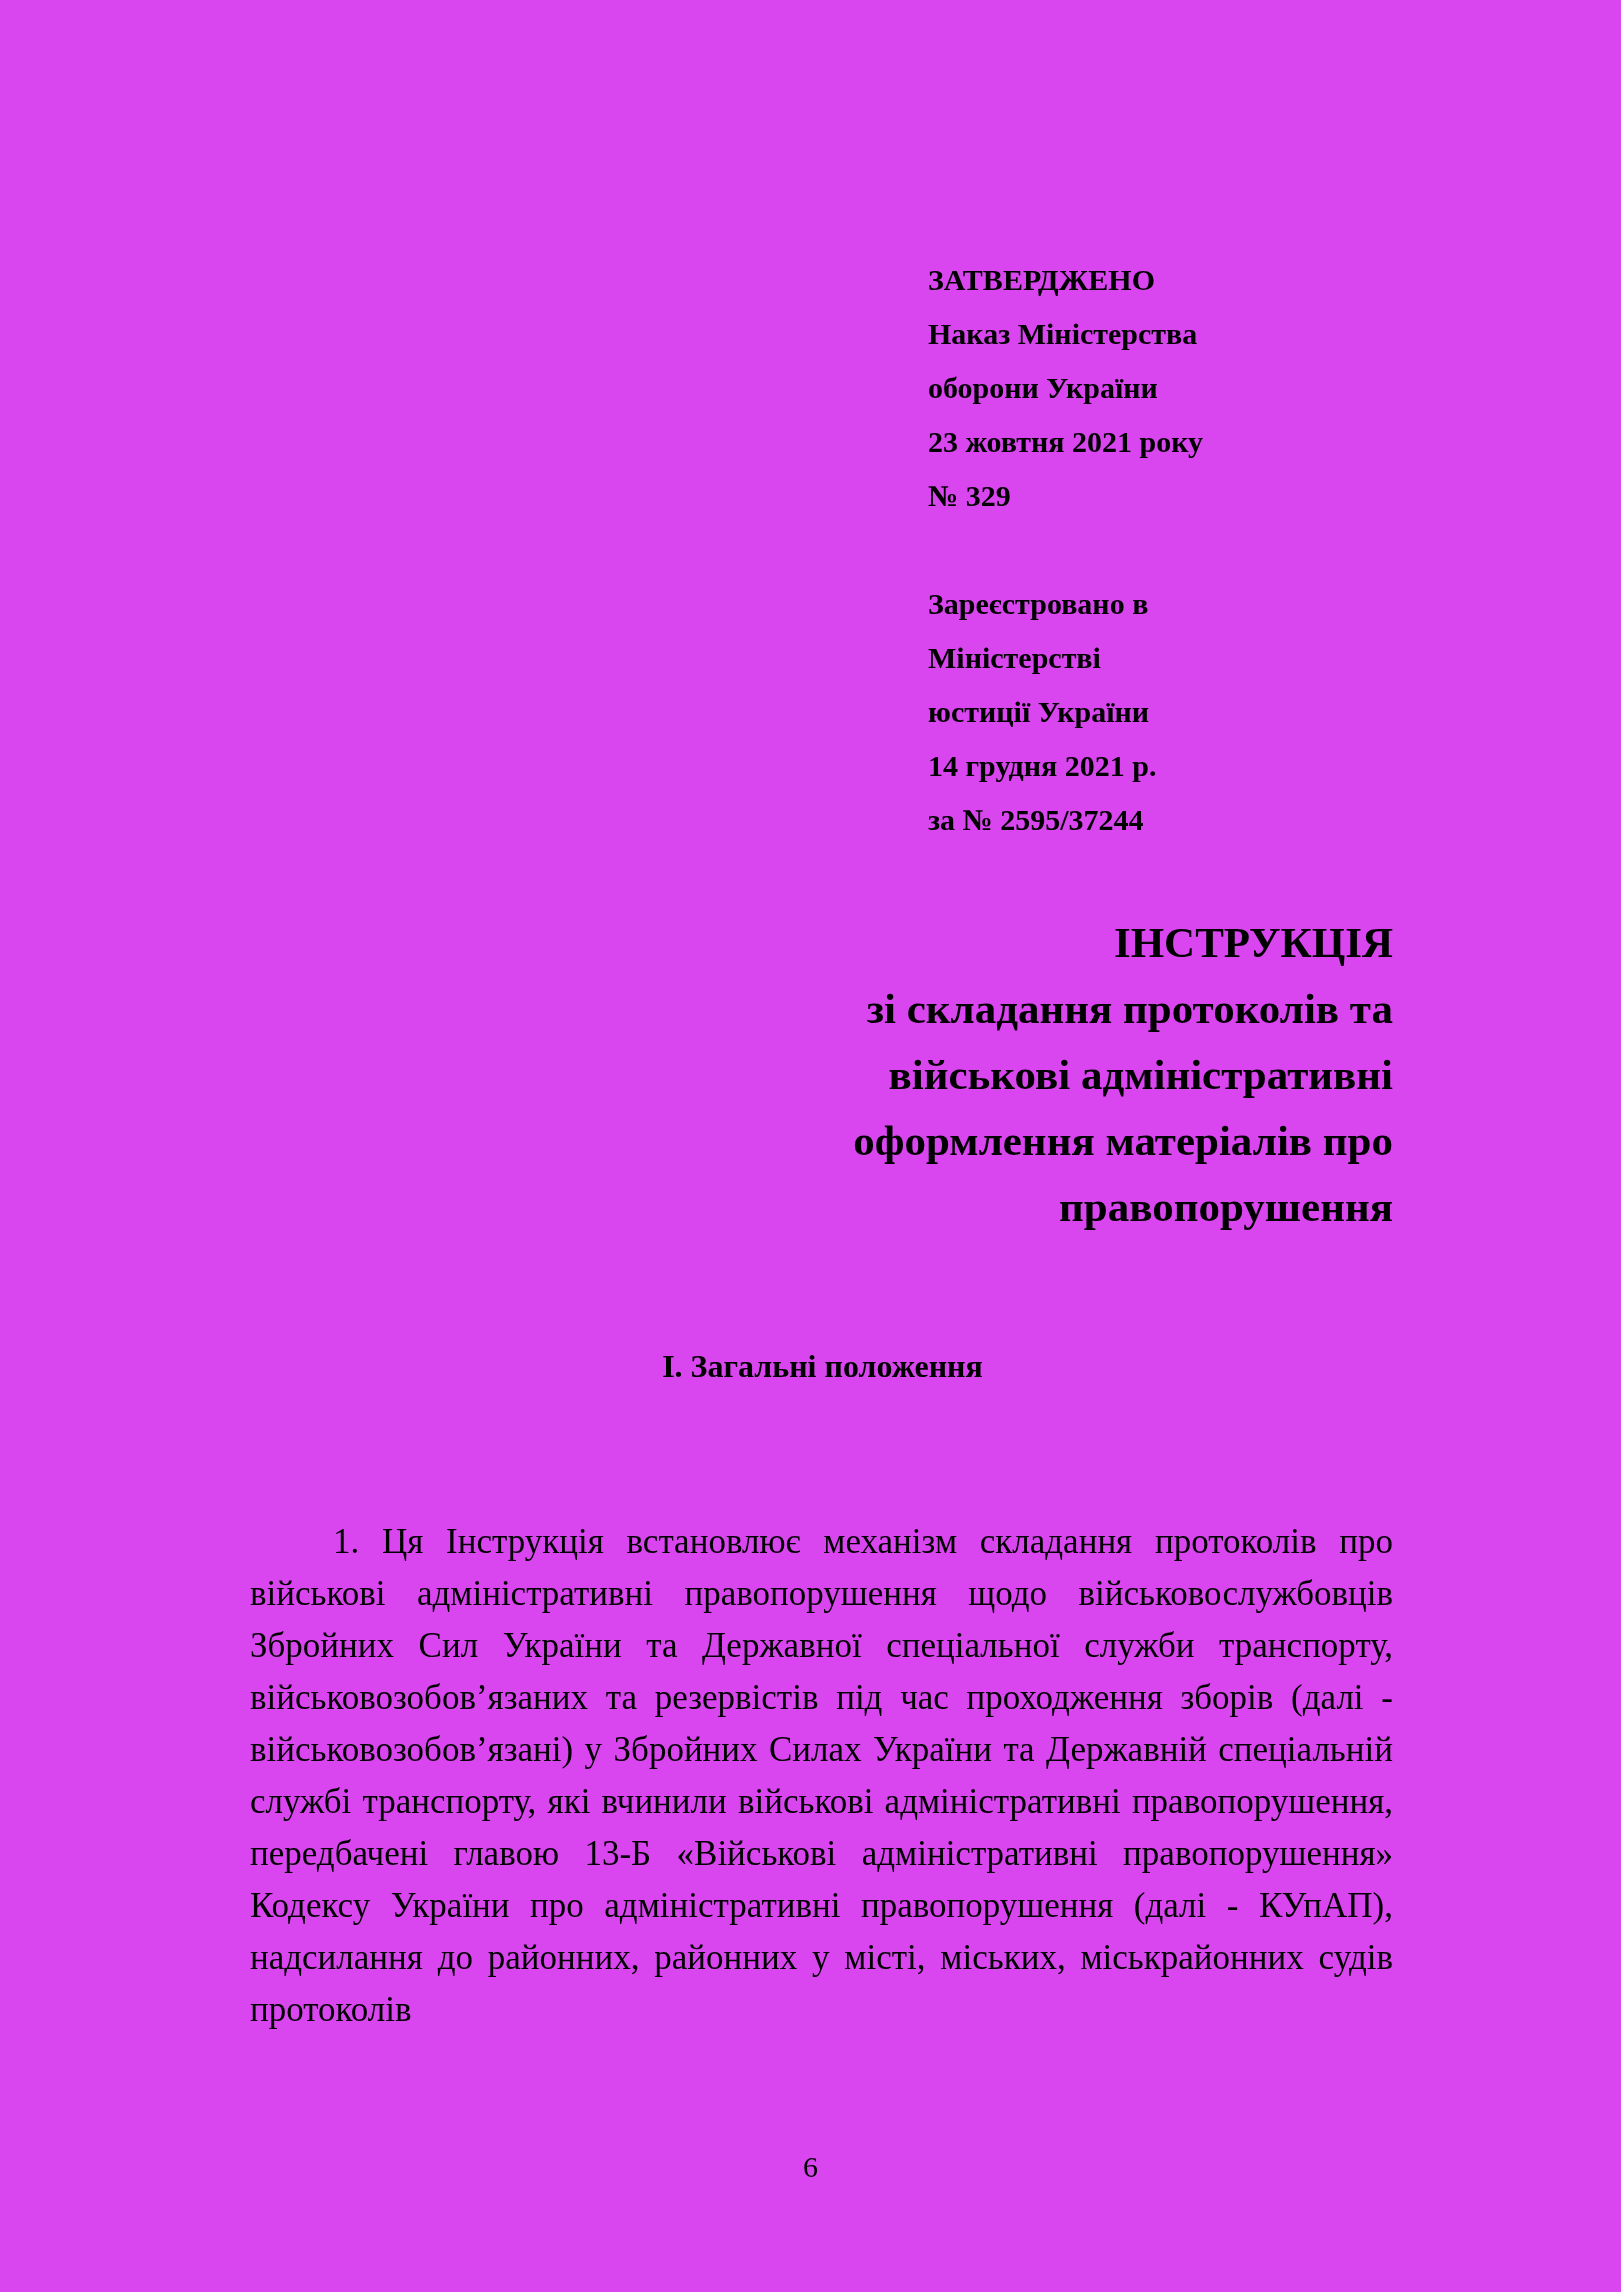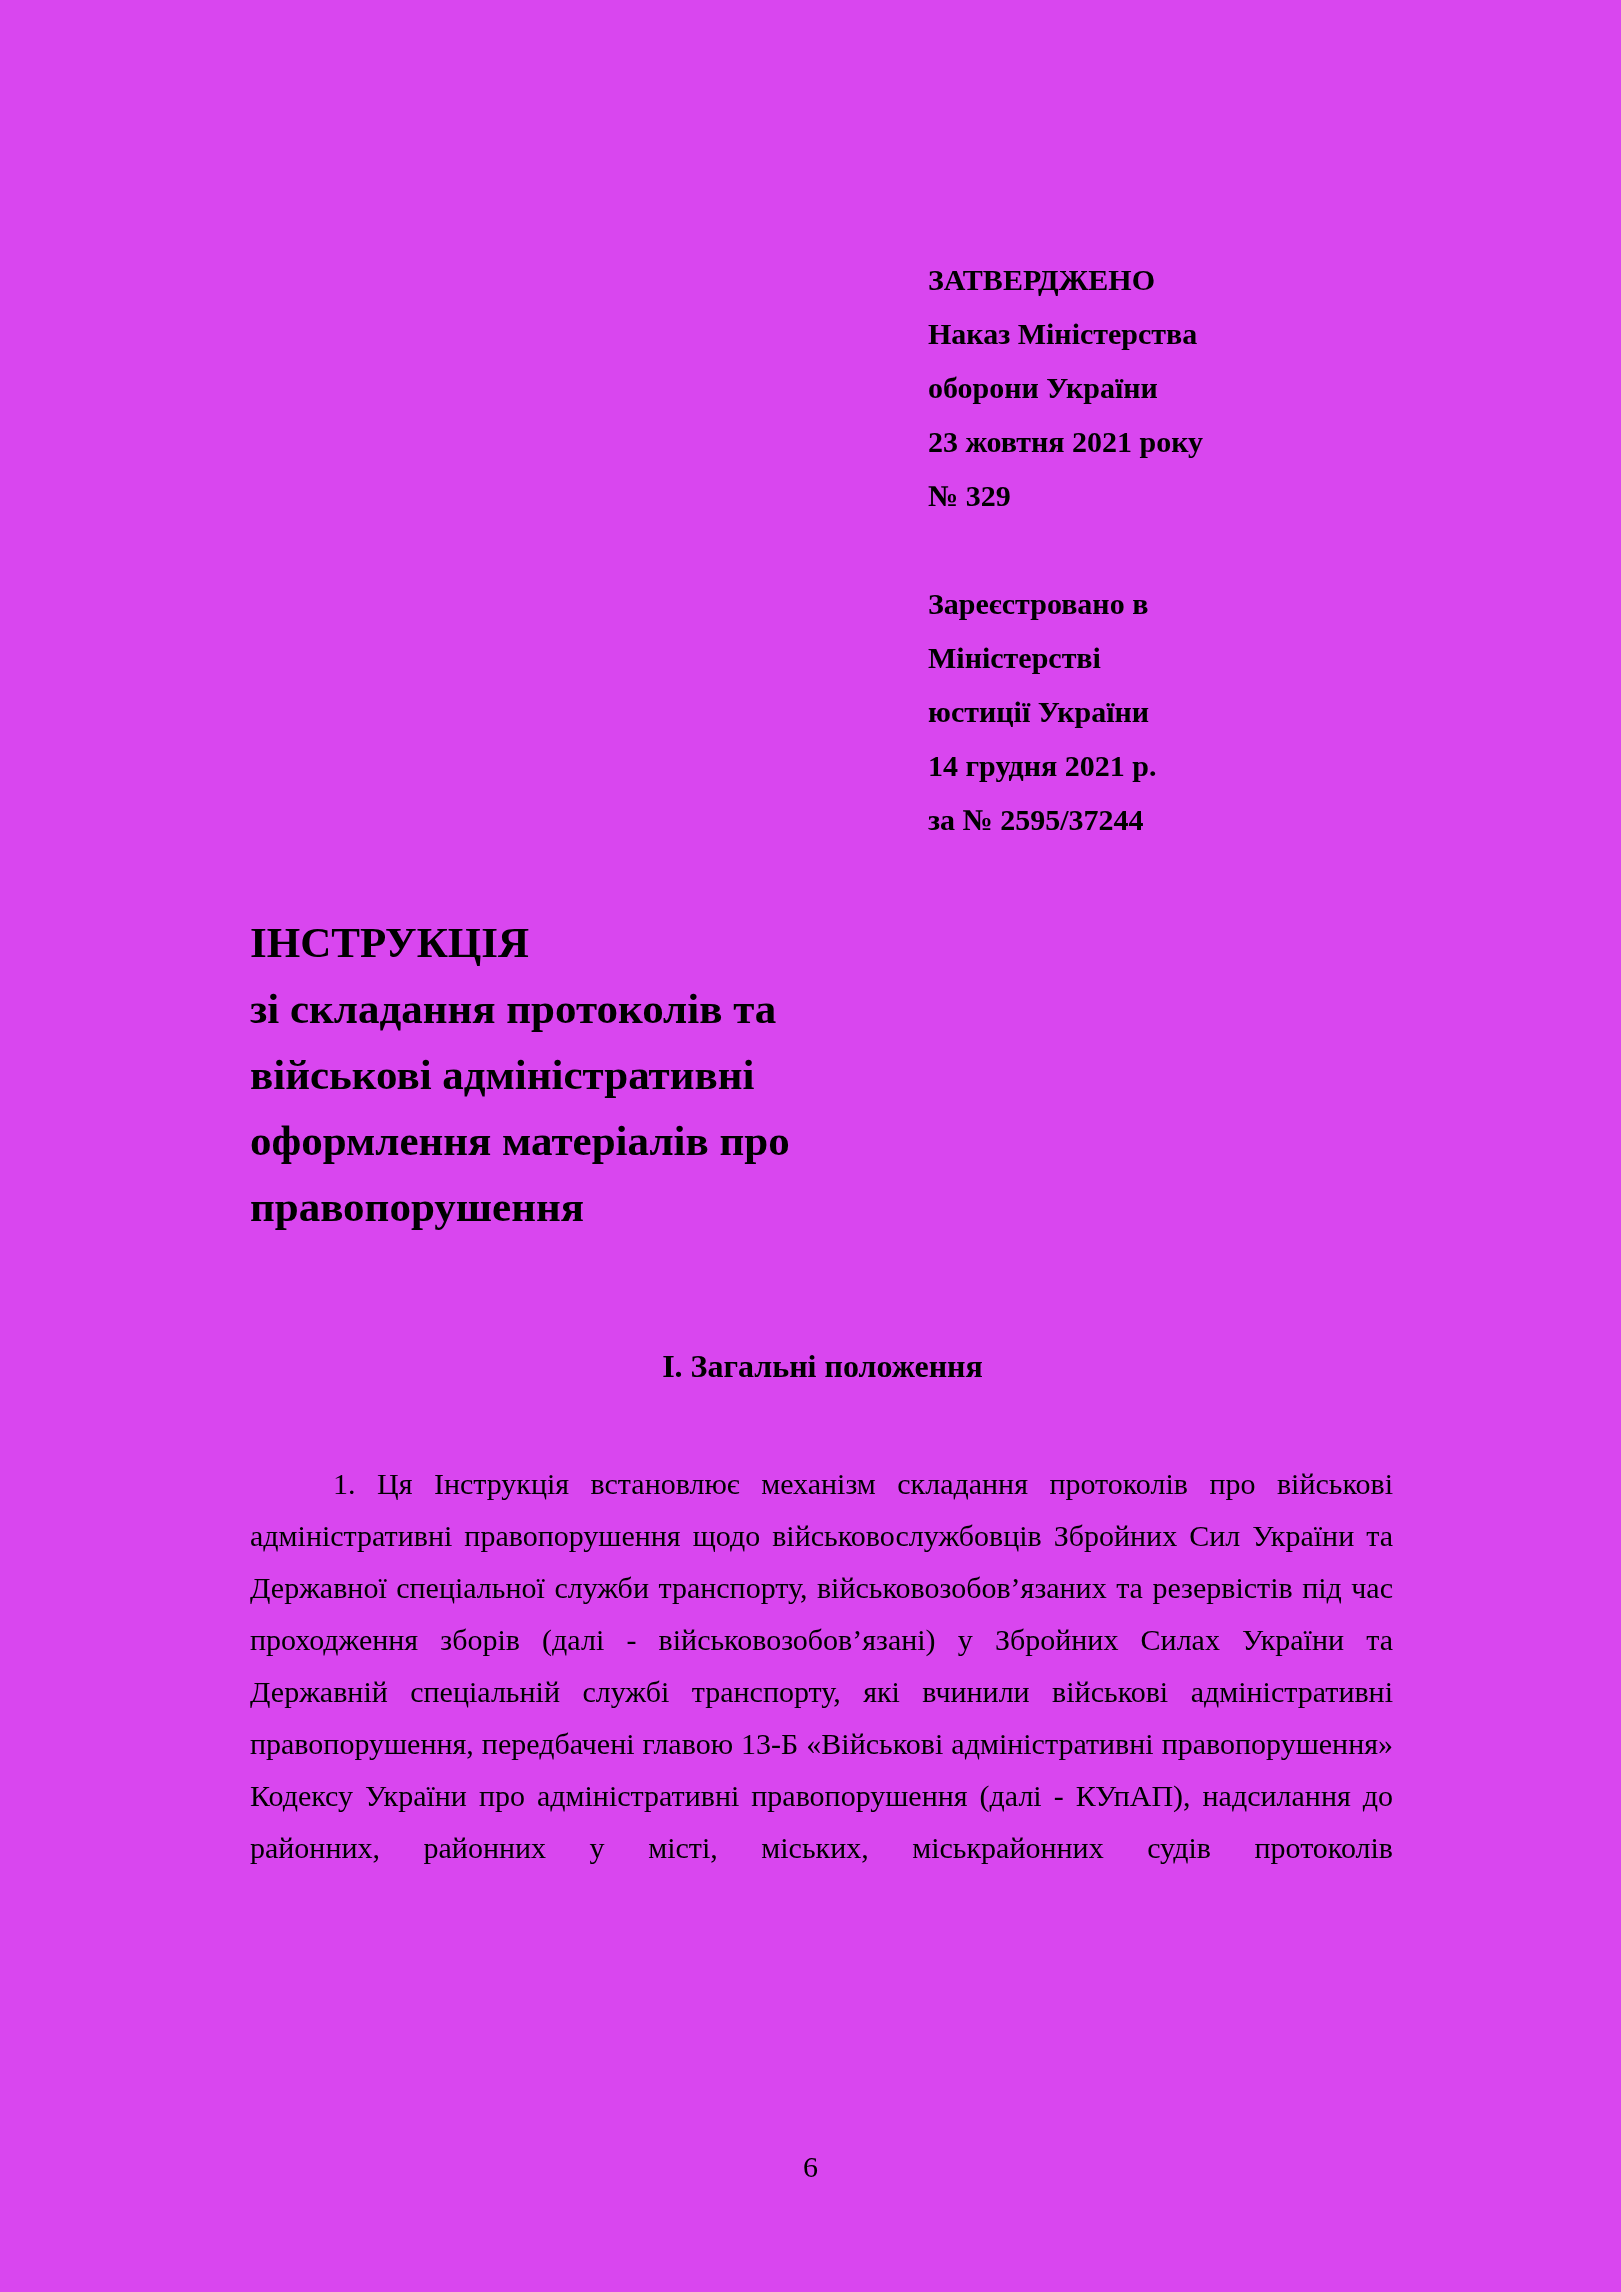--- a/index.html
+++ b/index.html
@@ -29,21 +29,21 @@
   }
   .approval-group { display: block; }
   .approval-group.gap { margin-top: 54px; }
 
   .doc-title {
     position: absolute;
     left: 250px;
     top: 910px;
     width: 1143px;
     margin: 0;
-    text-align: left;
+    text-align: right;
     font-size: 43px;
     font-weight: 700;
     line-height: 66px;
   }
   .doc-title .tline { display: block; }
 
   .section-heading {
     position: absolute;
     left: 250px;
     top: 1345px;
@@ -51,24 +51,24 @@
     margin: 1px;
     text-align: center;
     font-size: 32px;
     font-weight: 700;
     line-height: 41px;
   }
 
   .body-paragraph {
     position: absolute;
     left: 250px;
-    top: 1458px;
+    top: 1516px;
     width: 1143px;
     margin: 0;
-    font-size: 30px;
+    font-size: 35px;
     line-height: 52px;
     text-align: justify;
     text-align-last: justify;
     text-indent: 83px;
   }
 
   .page-number {
     position: absolute;
     left: 0;
     top: 2147px;

